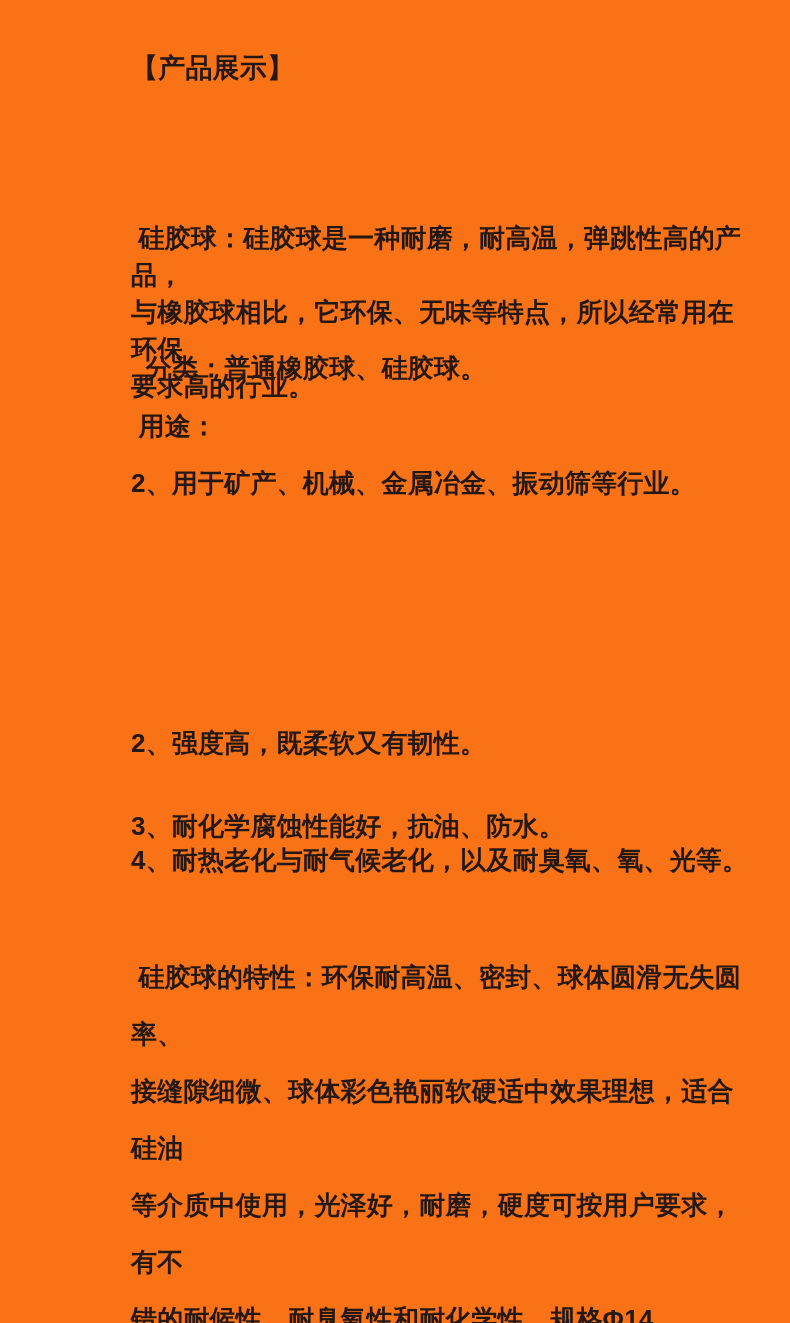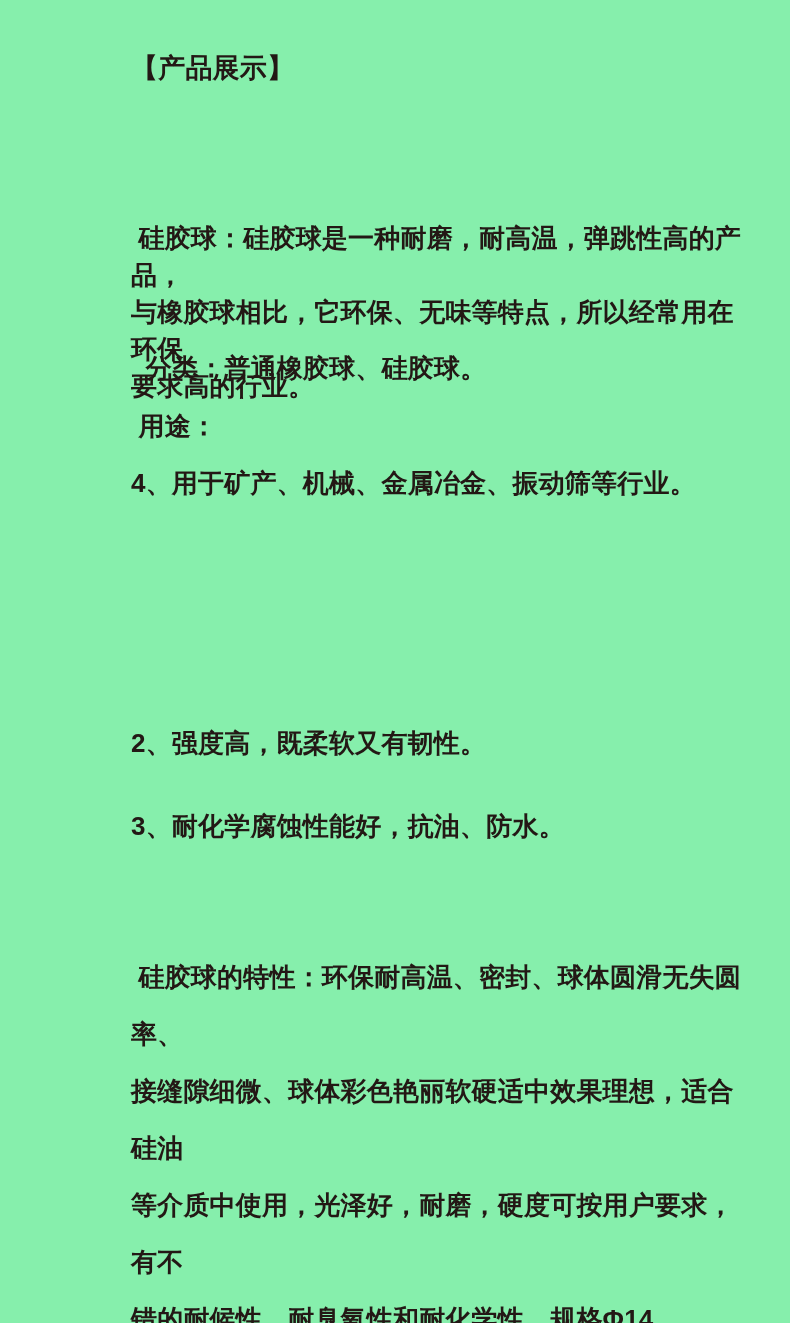--- a/index.html
+++ b/index.html
@@ -10,21 +10,21 @@
     width: 790px;
     height: 1323px;
     background: #ffffff;
     overflow: hidden;
     position: relative;
     font-family: "Liberation Sans", "DejaVu Sans", sans-serif;
   }
   .page {
     position: absolute;
     inset: 0;
-    background: #86efac;
+    background: #f97316;
   }
   .blk {
     position: absolute;
     left: 131px;
     width: 625px;
     color: #231815;
     font-size: 26px;
     font-weight: 700;
     line-height: 37px;
     white-space: pre-wrap;
@@ -40,23 +40,24 @@
 </head>
 <body>
 
 <div class="page">
   <div class="blk title" style="top:50px">【产品展示】</div>
   <div class="blk" style="top:220px"> 硅胶球：硅胶球是一种耐磨，耐高温，弹跳性高的产品，
 与橡胶球相比，它环保、无味等特点，所以经常用在环保
 要求高的行业。</div>
   <div class="blk" style="top:350px">  分类：普通橡胶球、硅胶球。</div>
   <div class="blk" style="top:408px"> 用途：</div>
-  <div class="blk" style="top:465px">4、用于矿产、机械、金属冶金、振动筛等行业。</div>
+  <div class="blk" style="top:465px">2、用于矿产、机械、金属冶金、振动筛等行业。</div>
   <div class="blk" style="top:725px">2、强度高，既柔软又有韧性。</div>
   <div class="blk" style="top:808px">3、耐化学腐蚀性能好，抗油、防水。</div>
+  <div class="blk" style="top:842px">4、耐热老化与耐气候老化，以及耐臭氧、氧、光等。</div>
   <div class="blk wide" style="top:949px"> 硅胶球的特性：环保耐高温、密封、球体圆滑无失圆率、
 接缝隙细微、球体彩色艳丽软硬适中效果理想，适合硅油
 等介质中使用，光泽好，耐磨，硬度可按用户要求，有不
 错的耐候性、耐臭氧性和耐化学性。规格Φ14、 Φ18、
 Φ20、Φ22、Φ25、Φ28、Φ30、Φ32、Φ35、Φ40、
 Φ45、Φ50、Φ55、Φ60、Φ70、Φ80、Φ90、Φ100、
 Φ110、Φ120、Φ130mm。</div>
 </div>
 
 </body></html>

